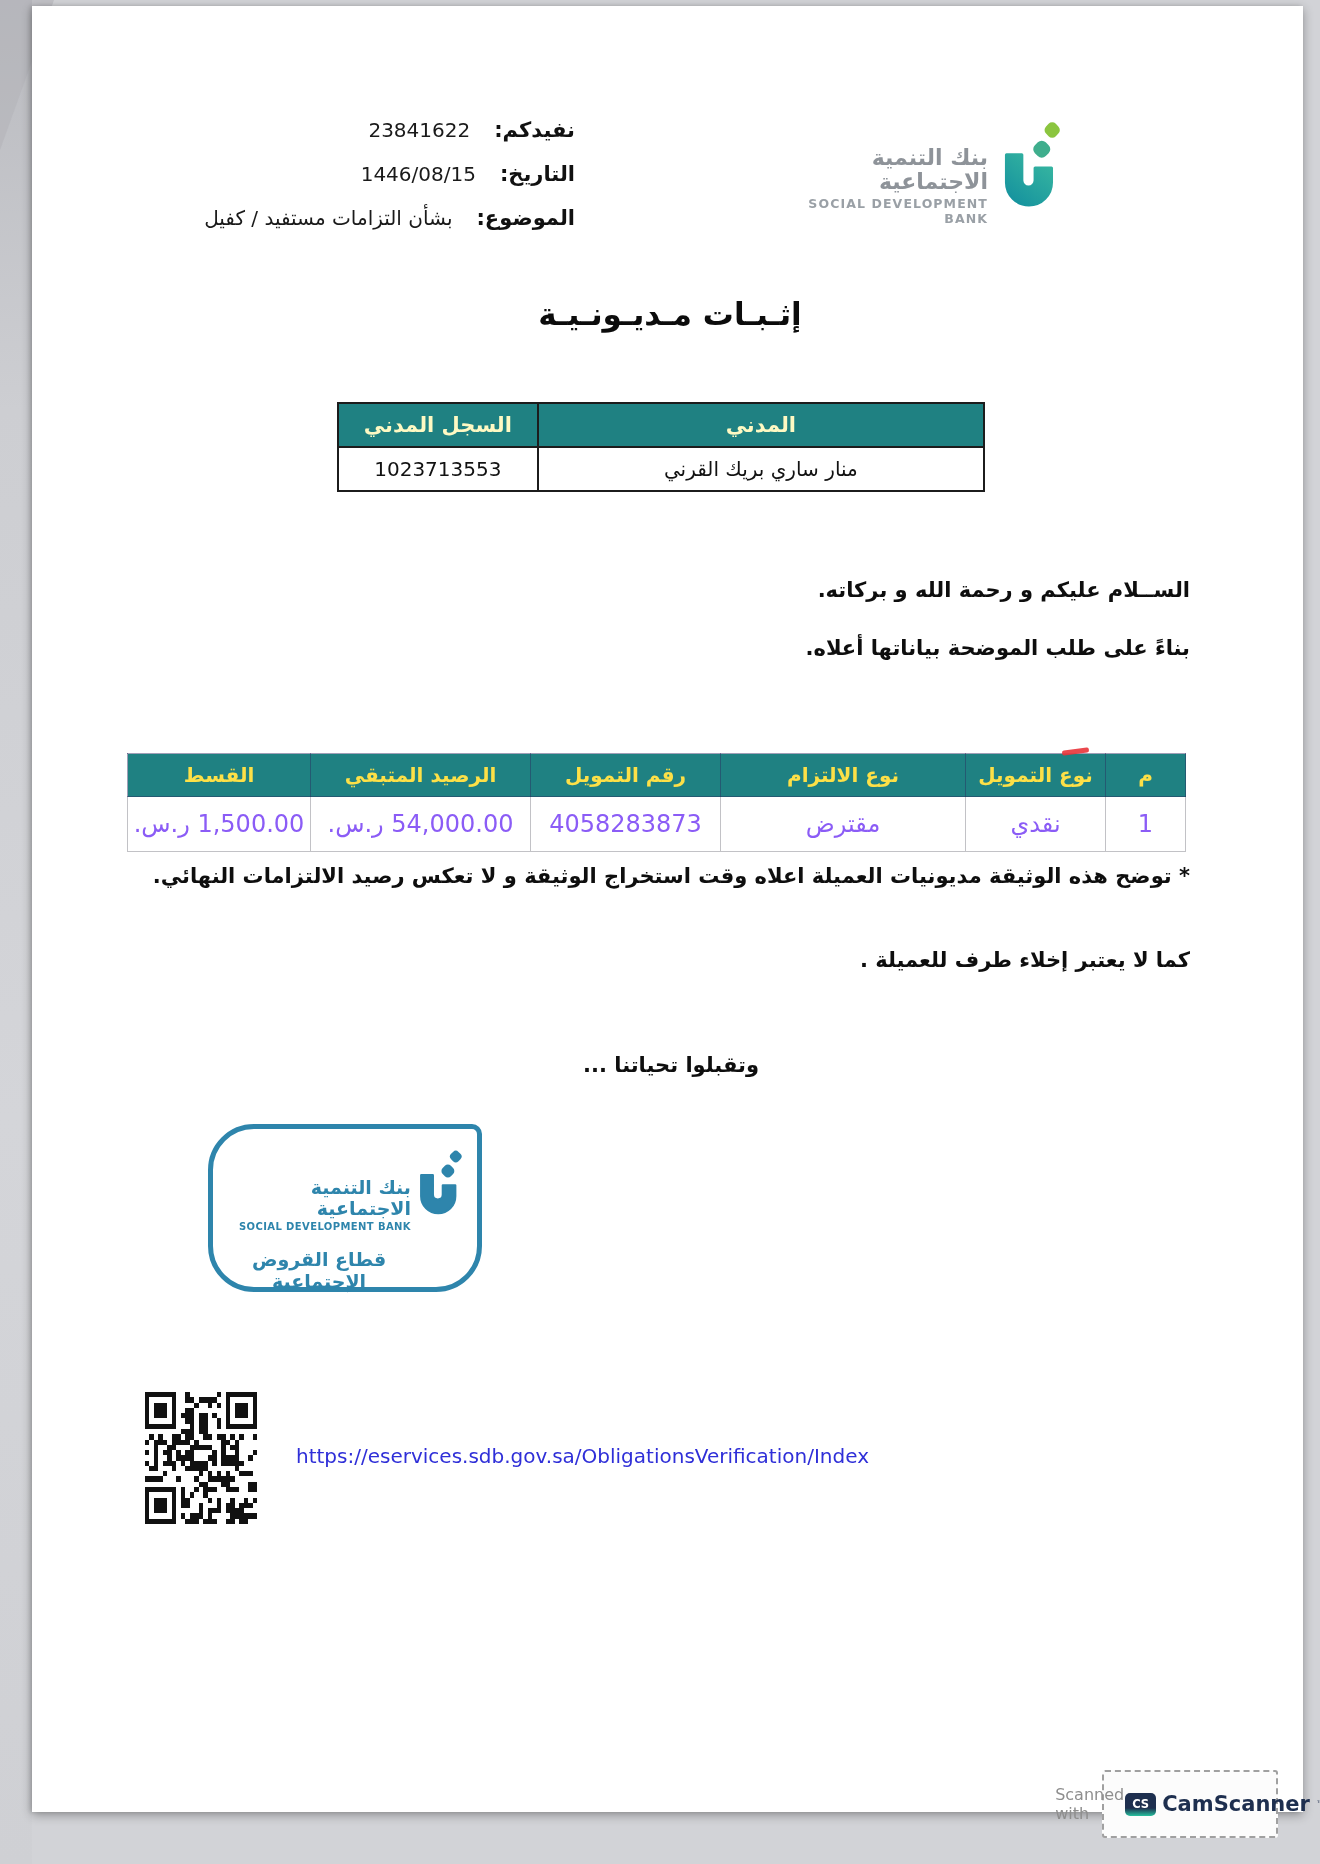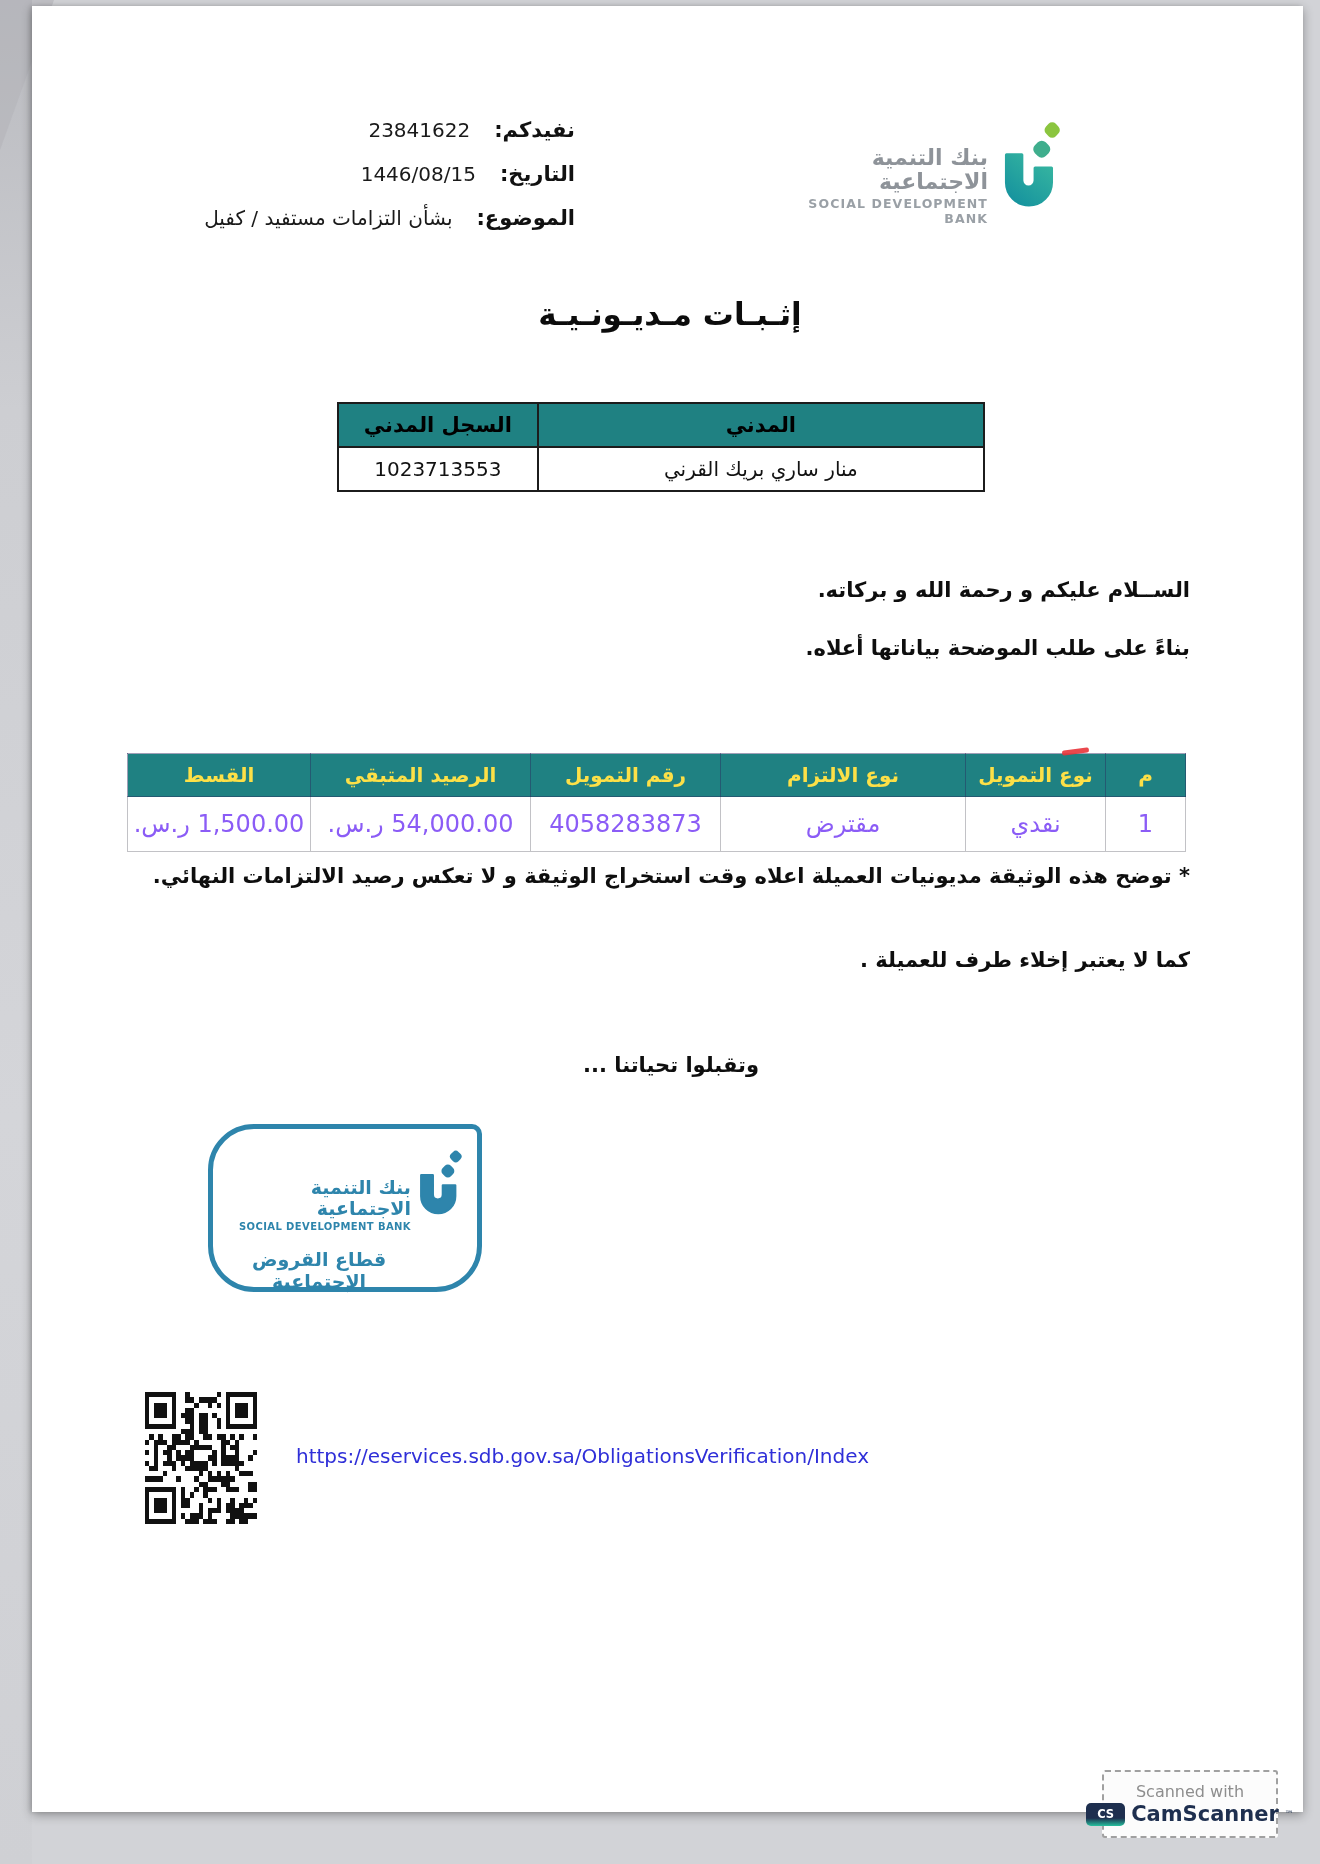--- a/index.html
+++ b/index.html
@@ -24,21 +24,21 @@
   .logo-icon{position:absolute;right:0;top:-18px;}
   .logo-text{position:absolute;right:74px;bottom:4px;width:212px;text-align:right;}
   .logo-ar{direction:rtl;font-size:22px;font-weight:bold;color:#8e9399;line-height:24px;}
   .logo-en{font-size:12.5px;font-weight:bold;color:#9aa0a6;letter-spacing:1.1px;margin-top:2px;}
 
   .doc-title{position:absolute;left:530px;top:296px;width:280px;text-align:center;direction:rtl;
         font-size:31px;font-weight:bold;color:#0c0c0c;}
 
   
   .t1{position:absolute;left:337px;top:402px;width:648px;border-collapse:collapse;direction:rtl;}
-  .t1 th{background:#1f8182;color:#000000;font-size:21px;font-weight:bold;height:40px;border:2px solid #1c1c1c;}
+  .t1 th{background:#1f8182;color:#fef9c3;font-size:21px;font-weight:bold;height:40px;border:2px solid #1c1c1c;}
   .t1 td{background:#fff;color:#121212;font-size:20px;text-align:center;height:40px;border:2px solid #1c1c1c;}
 
   .para{position:absolute;right:130px;direction:rtl;font-size:21px;font-weight:bold;color:#0e0e0e;white-space:nowrap;}
 
   
   .t2{position:absolute;left:127px;top:753px;width:1058px;border-collapse:collapse;direction:rtl;table-layout:fixed;}
   .t2 th{background:#1f8182;color:#fde047;font-size:20px;font-weight:bold;height:40px;
          border:1px solid rgba(42,42,96,.45);}
   .t2 td{background:#fff;color:#8b5cf6;font-size:24px;text-align:center;height:52px;
          border:1px solid #c2c2c6;border-top:none;}
@@ -54,24 +54,24 @@
   .stamp-en{font-size:10px;font-weight:bold;color:#2e85ac;letter-spacing:.4px;margin-top:2px;}
   .stamp-sector{position:absolute;left:14px;top:119px;width:184px;text-align:center;direction:rtl;
          font-size:19px;font-weight:bold;color:#2e85ac;}
 
   .qr{position:absolute;left:145px;top:1392px;width:112px;height:132px;background:#fff;}
   .url{position:absolute;left:296px;top:1444px;font-size:20px;color:#2f2fd8;text-decoration:none;}
 
   
   .badge{position:absolute;left:1102px;top:1770px;width:176px;height:68px;box-sizing:border-box;
          border:2px dashed #a0a0a0;border-radius:3px;background:#fcfcfc;
-         display:flex;flex-direction:column;align-items:center;justify-content:center;gap:1px;}
+         display:flex;flex-direction:row;align-items:center;justify-content:center;gap:1px;}
   .badge-caption{font-size:16px;color:#8e8e8e;}
   .badge-row{display:flex;align-items:center;gap:6px;}
-  .cs-icon{width:39px;height:23px;border-radius:5px;background:linear-gradient(180deg,#1e2f4f 66%,#26c19e 100%);
+  .cs-icon{width:31px;height:23px;border-radius:5px;background:linear-gradient(180deg,#1e2f4f 66%,#26c19e 100%);
          display:flex;align-items:center;justify-content:center;color:#fff;font-weight:bold;font-size:11.5px;}
   .badge-app{font-size:21px;font-weight:bold;color:#1e2f4f;}
   .badge-tm{font-size:9px;color:#1e2f4f;vertical-align:super;}
 </style>
 </head>
 <body>
 
 <div id="root">
   <div class="left-strip"></div>
   <div class="corner-wedge"></div>

